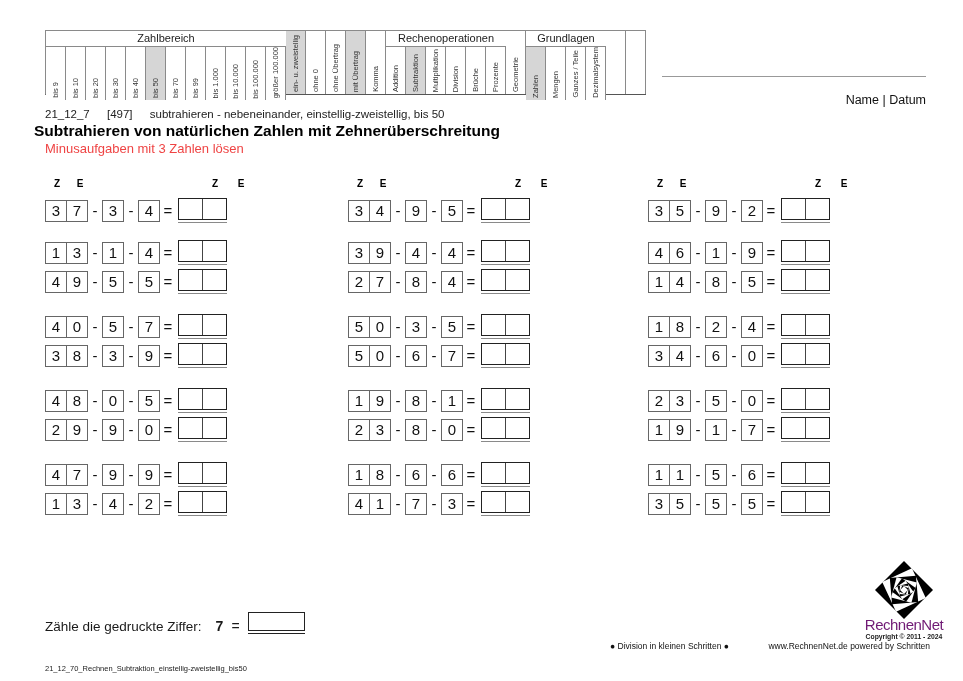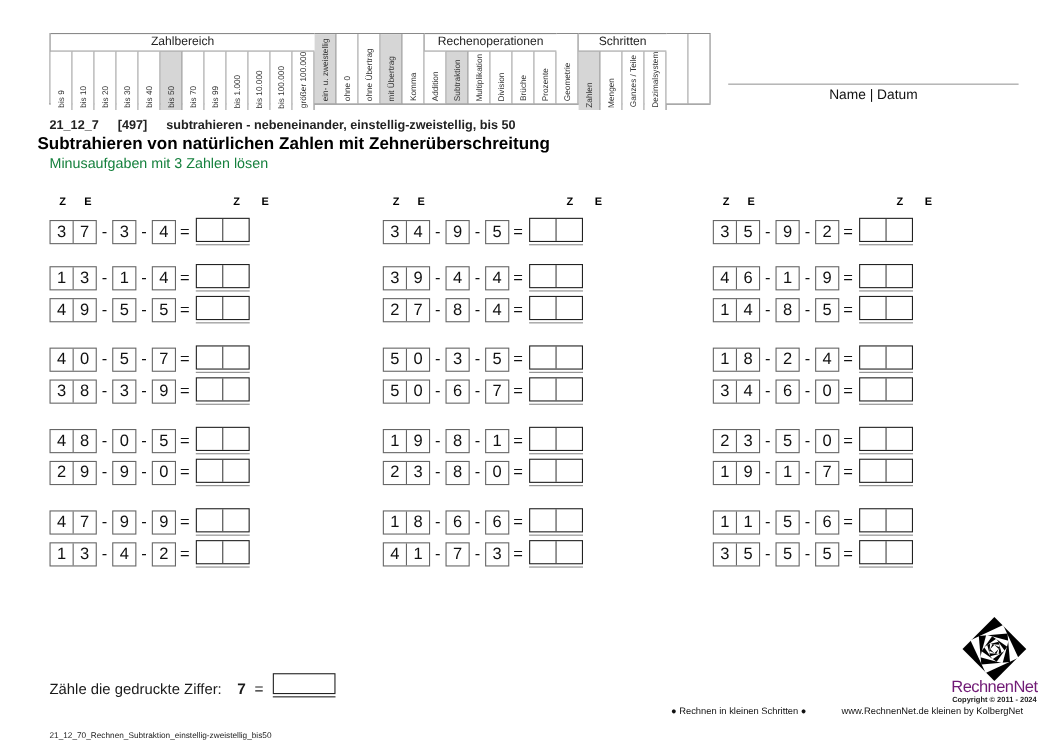--- a/index.html
+++ b/index.html
@@ -14,27 +14,27 @@
               border-bottom:1px solid #8a8a8a;white-space:nowrap;overflow:visible;}
   .hcols{display:flex;flex:1;}
   .hcol{width:19px;border-right:1px solid #8a8a8a;box-sizing:content-box;position:relative;
         display:flex;justify-content:center;align-items:flex-end;background:#fff;}
   .hcol.hl{background:#d6d6d6;}
   .hcol span{writing-mode:vertical-rl;transform:rotate(180deg);font-size:7.5px;color:#333;
              white-space:nowrap;padding-top:2px;line-height:1;}
 
   
   .namedatum{position:absolute;left:662px;top:76px;width:264px;border-top:1px solid #999;
-             text-align:center;font-size:12.5px;padding-top:2px;color:#111;}
+             text-align:right;font-size:12.5px;padding-top:16px;color:#111;}
 
   
-  .metaline{position:absolute;left:45px;top:108px;font-size:11.5px;color:#222;font-weight:bold;}
+  .metaline{position:absolute;left:45px;top:108px;font-size:11.5px;color:#222;}
   .metaline .m{margin-right:14px;}
   .sheettitle{position:absolute;left:34px;top:122px;font-size:15.5px;font-weight:bold;color:#000;}
-  .sheetsub{position:absolute;left:45px;top:141px;font-size:13px;color:#15803d;}
+  .sheetsub{position:absolute;left:45px;top:141px;font-size:13px;color:#ef4444;}
 
   
   .pcol{position:absolute;top:178px;width:260px;}
   .pcol.c0{left:45px;} .pcol.c1{left:348px;} .pcol.c2{left:648px;}
   .zehead{position:relative;height:20px;}
   .zehead span{position:absolute;top:0;font-size:10px;font-weight:bold;color:#000;text-align:center;}
   .ze-z1{left:2px;width:20px;} .ze-e1{left:25px;width:20px;}
   .ze-z2{left:157px;width:26px;} .ze-e2{left:183px;width:26px;}
   .prow{display:flex;align-items:center;height:25px;}
   .prow.gap-big{margin-top:20px;} .prow.gap-small{margin-top:4px;} .prow.gap-first{margin-top:17px;}
@@ -157,21 +157,21 @@
         </div>
       </div>
       <div class="hseg">
         <div class="hcols">
           <div class="hcol">
             <span>Geometrie</span>
           </div>
         </div>
       </div>
       <div class="hseg">
-        <div class="hseg-title">Schritten</div>
+        <div class="hseg-title">Grundlagen</div>
         <div class="hcols">
           <div class="hcol hl">
             <span>Zahlen</span>
           </div>
           <div class="hcol">
             <span>Mengen</span>
           </div>
           <div class="hcol">
             <span>Ganzes / Teile</span>
           </div>
@@ -693,22 +693,22 @@
     <span class="cdigit">7</span>
     <span class="ceq">=</span>
     <span class="cboxwrap">
         <span class="cbox" style="display:block"></span>
       </span>
   </div>
 
   <div class="filename">21_12_70_Rechnen_Subtraktion_einstellig-zweistellig_bis50</div>
 
   <div class="footline">
-    <span>● Rechnen in kleinen Schritten ●</span>
-    <span>www.RechnenNet.de kleinen by KolbergNet</span>
+    <span>● Division in kleinen Schritten ●</span>
+    <span>www.RechnenNet.de powered by Schritten</span>
   </div>
 
   <div class="logo">
     <svg width="64" height="60" viewBox="0 0 64 60">
       <g>
         <rect x="-20.5" y="-20.5" width="41" height="41" fill="#000" transform="translate(32,30) rotate(45)"></rect>
         <rect x="-16.4" y="-16.4" width="32.8" height="32.8" fill="#fff" transform="translate(32,30) rotate(65)"></rect>
         <rect x="-13.1" y="-13.1" width="26.2" height="26.2" fill="#000" transform="translate(32,30) rotate(85)"></rect>
         <rect x="-10.5" y="-10.5" width="21" height="21" fill="#fff" transform="translate(32,30) rotate(105)"></rect>
         <rect x="-8.4" y="-8.4" width="16.8" height="16.8" fill="#000" transform="translate(32,30) rotate(125)"></rect>

